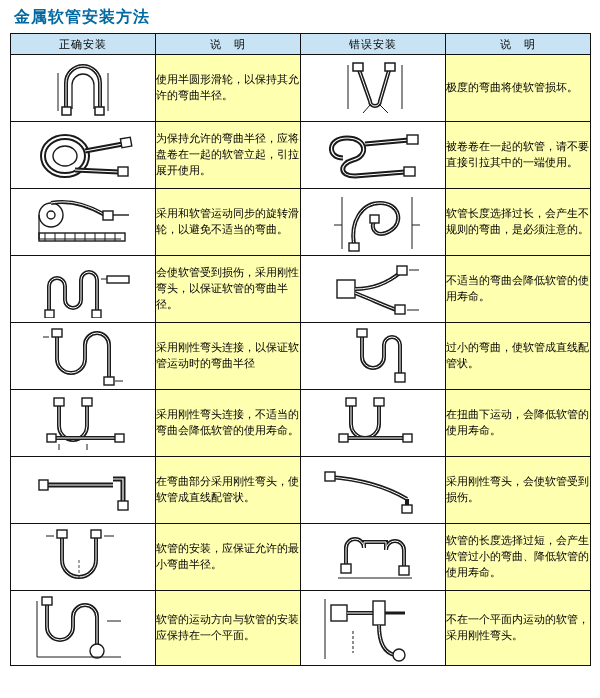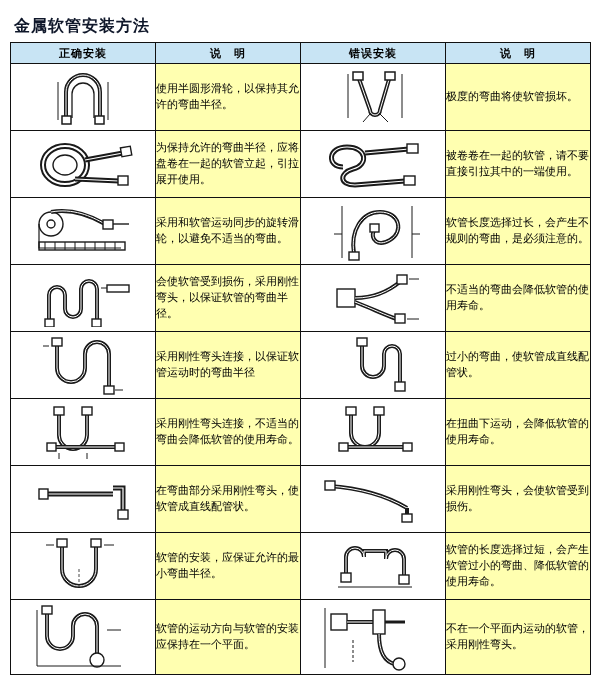--- a/index.html
+++ b/index.html
@@ -16,40 +16,40 @@
   .page {
     width: 600px;
     height: 698px;
     position: relative;
     box-sizing: border-box;
     padding: 6px 10px 0 10px;
   }
   .title {
     font-size: 16px;
     font-weight: bold;
-    color: #0f172a;
+    color: #0369a1;
     letter-spacing: 1px;
-    margin: 10px 0 6px 4px;
+    margin: 1px 0 6px 4px;
     line-height: 20px;
   }
   table.matrix {
     border-collapse: collapse;
     width: 580px;
     table-layout: fixed;
     border: 1px solid #111111;
   }
   table.matrix th, table.matrix td {
     border: 1px solid #111111;
     padding: 0;
     vertical-align: middle;
   }
   th.hdr {
     background: #c8e4f4;
     font-size: 11px;
-    font-weight: bold;
+    font-weight: normal;
     color: #000;
     height: 20px;
     text-align: center;
     letter-spacing: 1px;
   }
   col.c-img { width: 145px; }
   col.c-txt { width: 145px; }
   td.imgcell {
     background: #ffffff;
     text-align: center;

